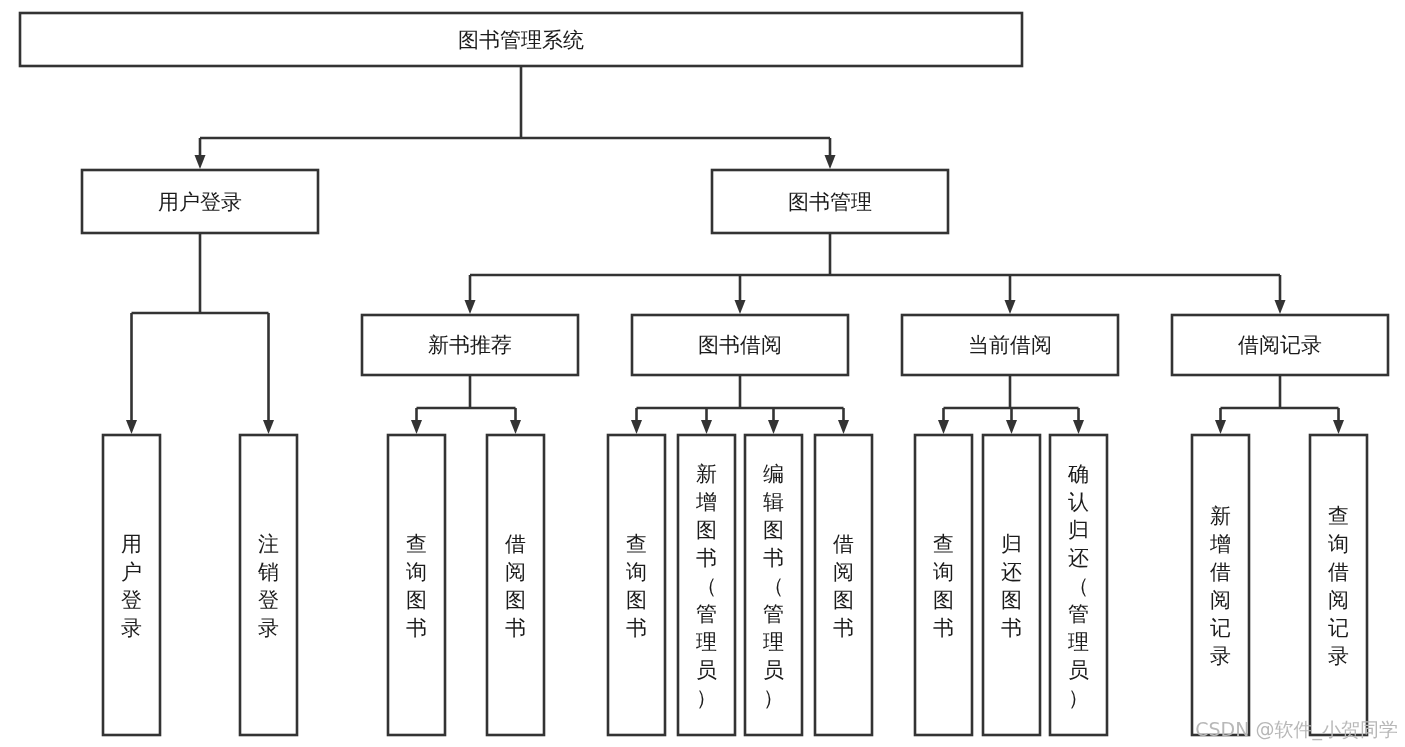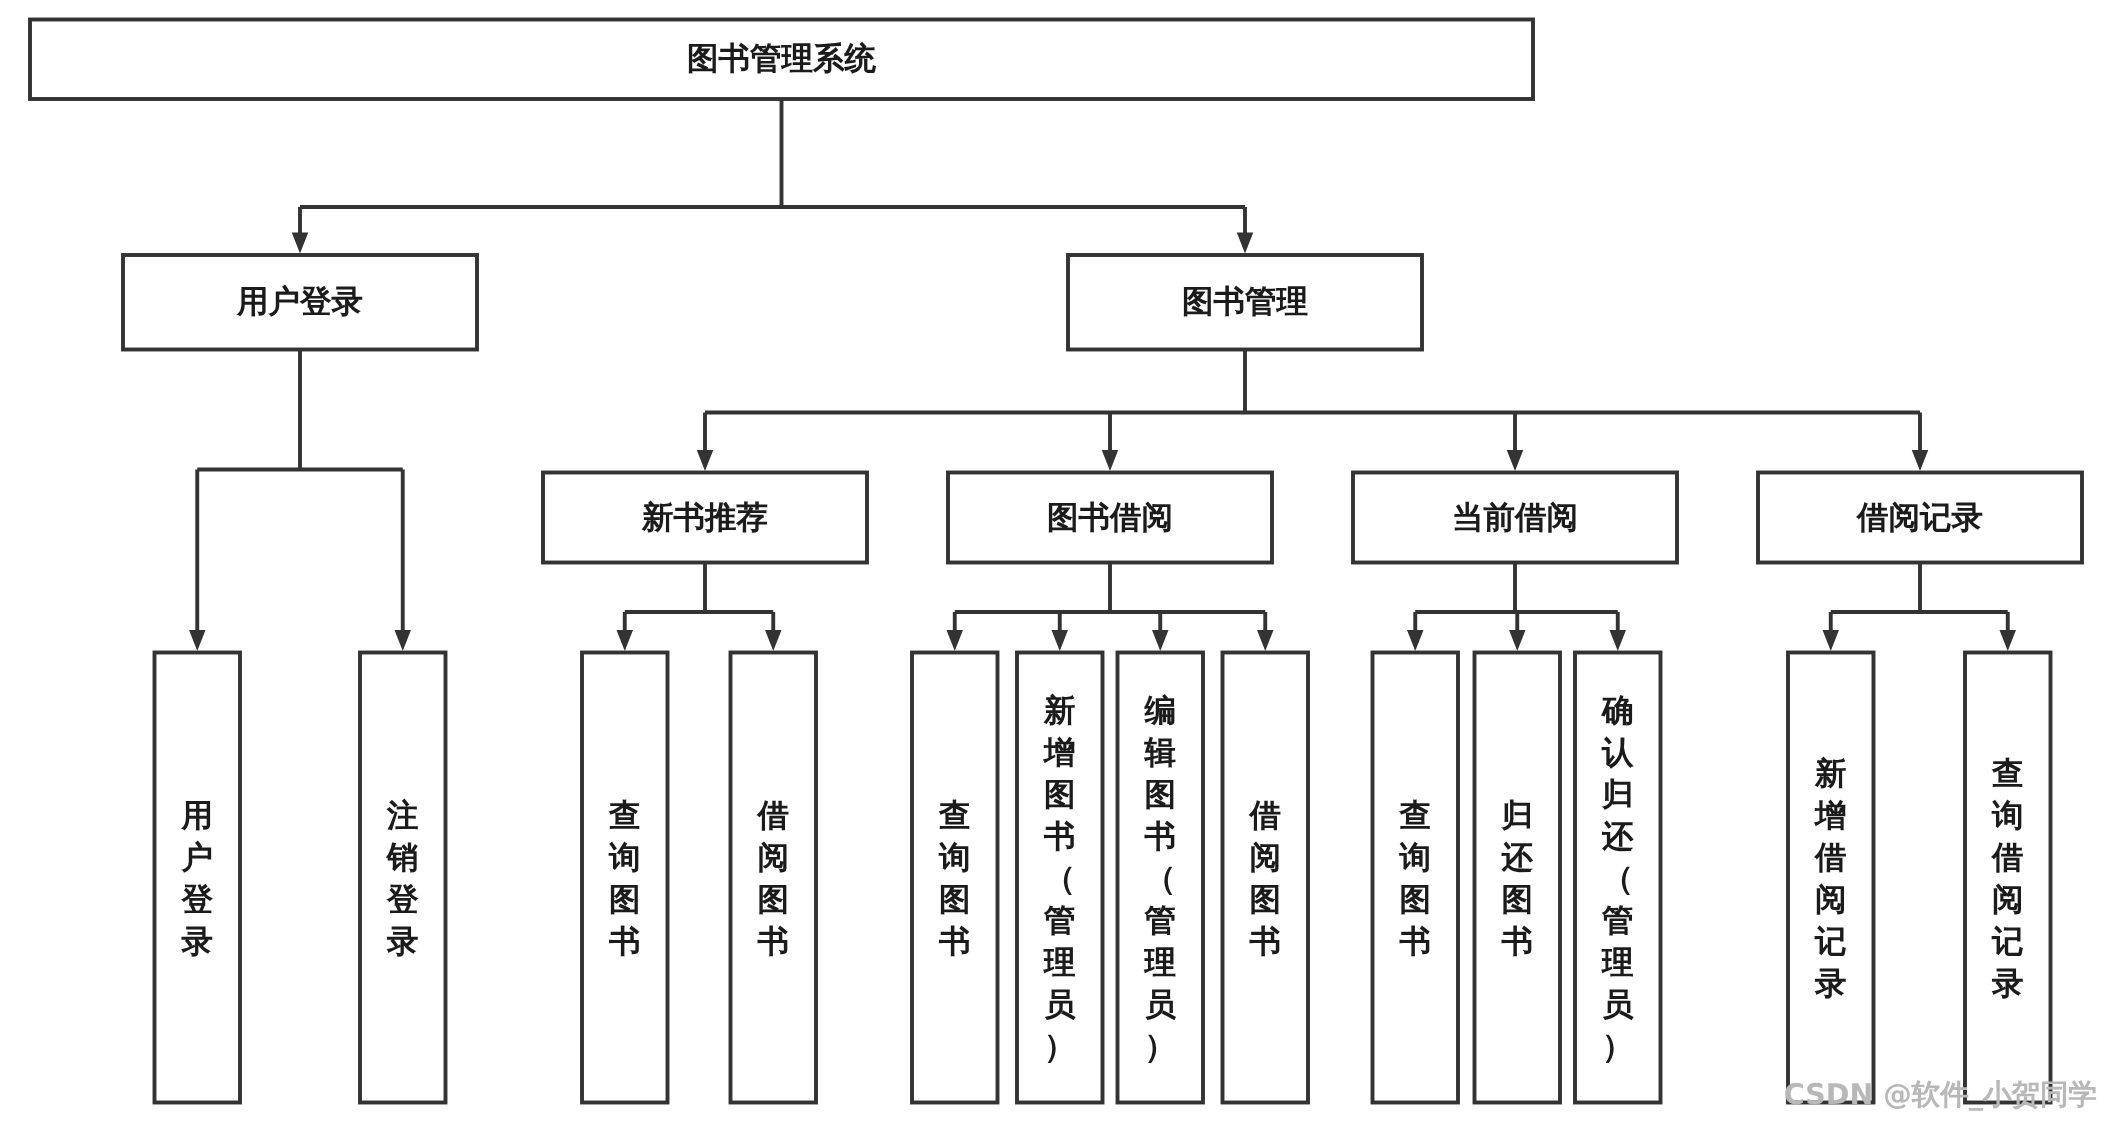--- a/index.html
+++ b/index.html
@@ -12,21 +12,20 @@
     width: 1405px;
     height: 747px;
     font-family: "DejaVu Sans", "Liberation Sans", sans-serif;
     overflow: hidden;
     position: relative;
   }
   #diagram-root {
     position: relative;
     width: 1352px;
     height: 747px;
-    font-weight: bold;
   }
   svg#tree-svg {
     position: absolute;
     left: 0;
     top: 0;
     width: 1405px;
     height: 747px;
     display: block;
   }
   .node-box {

